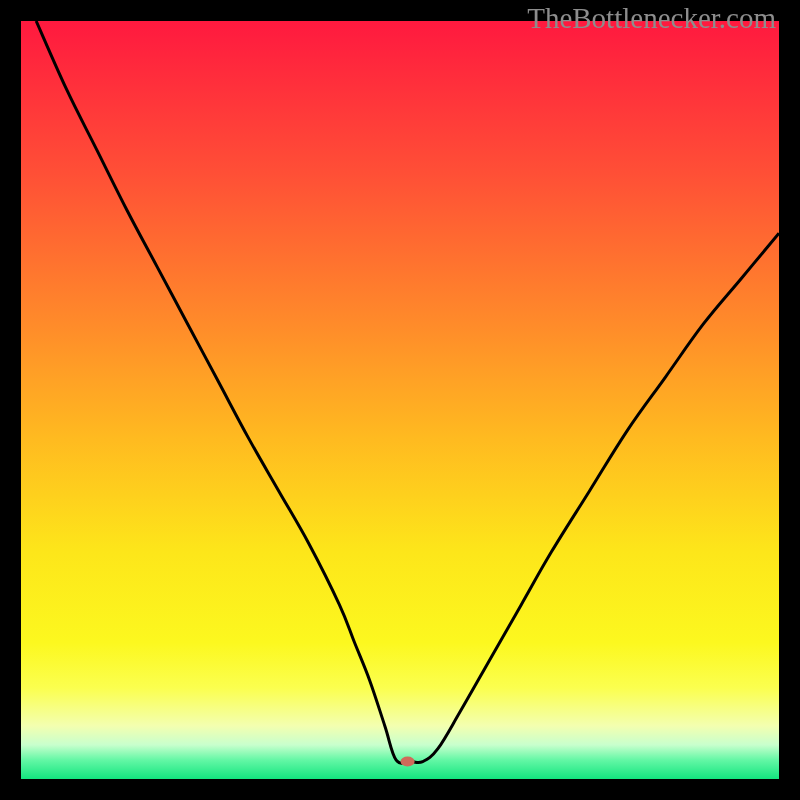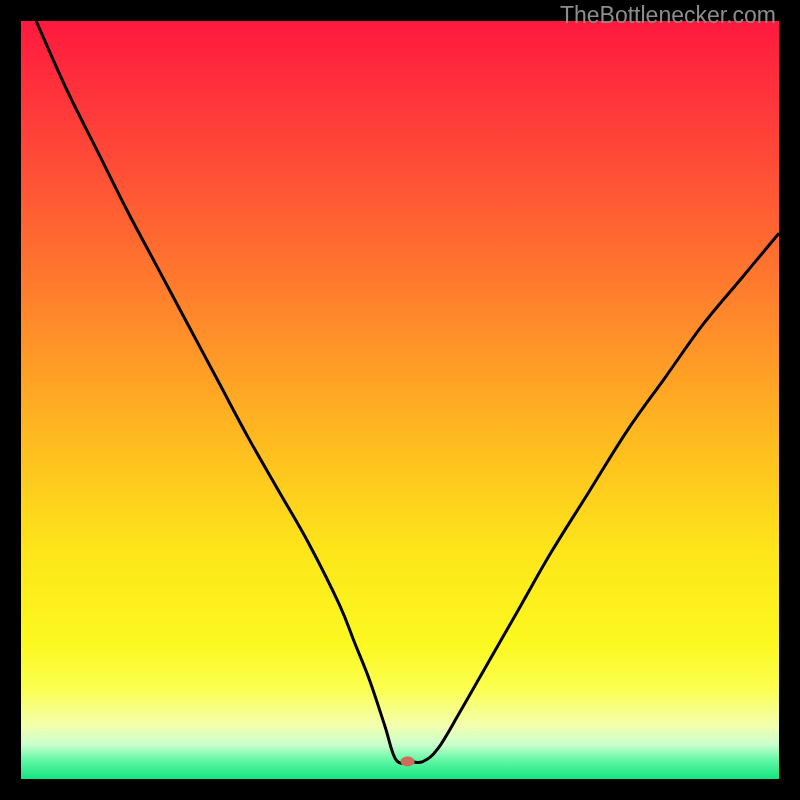--- a/index.html
+++ b/index.html
@@ -22,22 +22,22 @@
     position: absolute;
     left: 21px;
     top: 21px;
     width: 758px;
     height: 758px;
   }
   .watermark {
     position: absolute;
     top: 2px;
     right: 24px;
-    font-family: Liberation Sans, sans-serif;
-    font-size: 23px;
+    font-family: Liberation Serif, serif;
+    font-size: 29px;
     font-weight: 500;
     color: #8d8d8d;
     letter-spacing: 0px;
   }
 </style>
 </head>
 <body>
 
 <div class="frame">
   <svg class="plot" viewBox="0 0 758 758" preserveAspectRatio="none">

